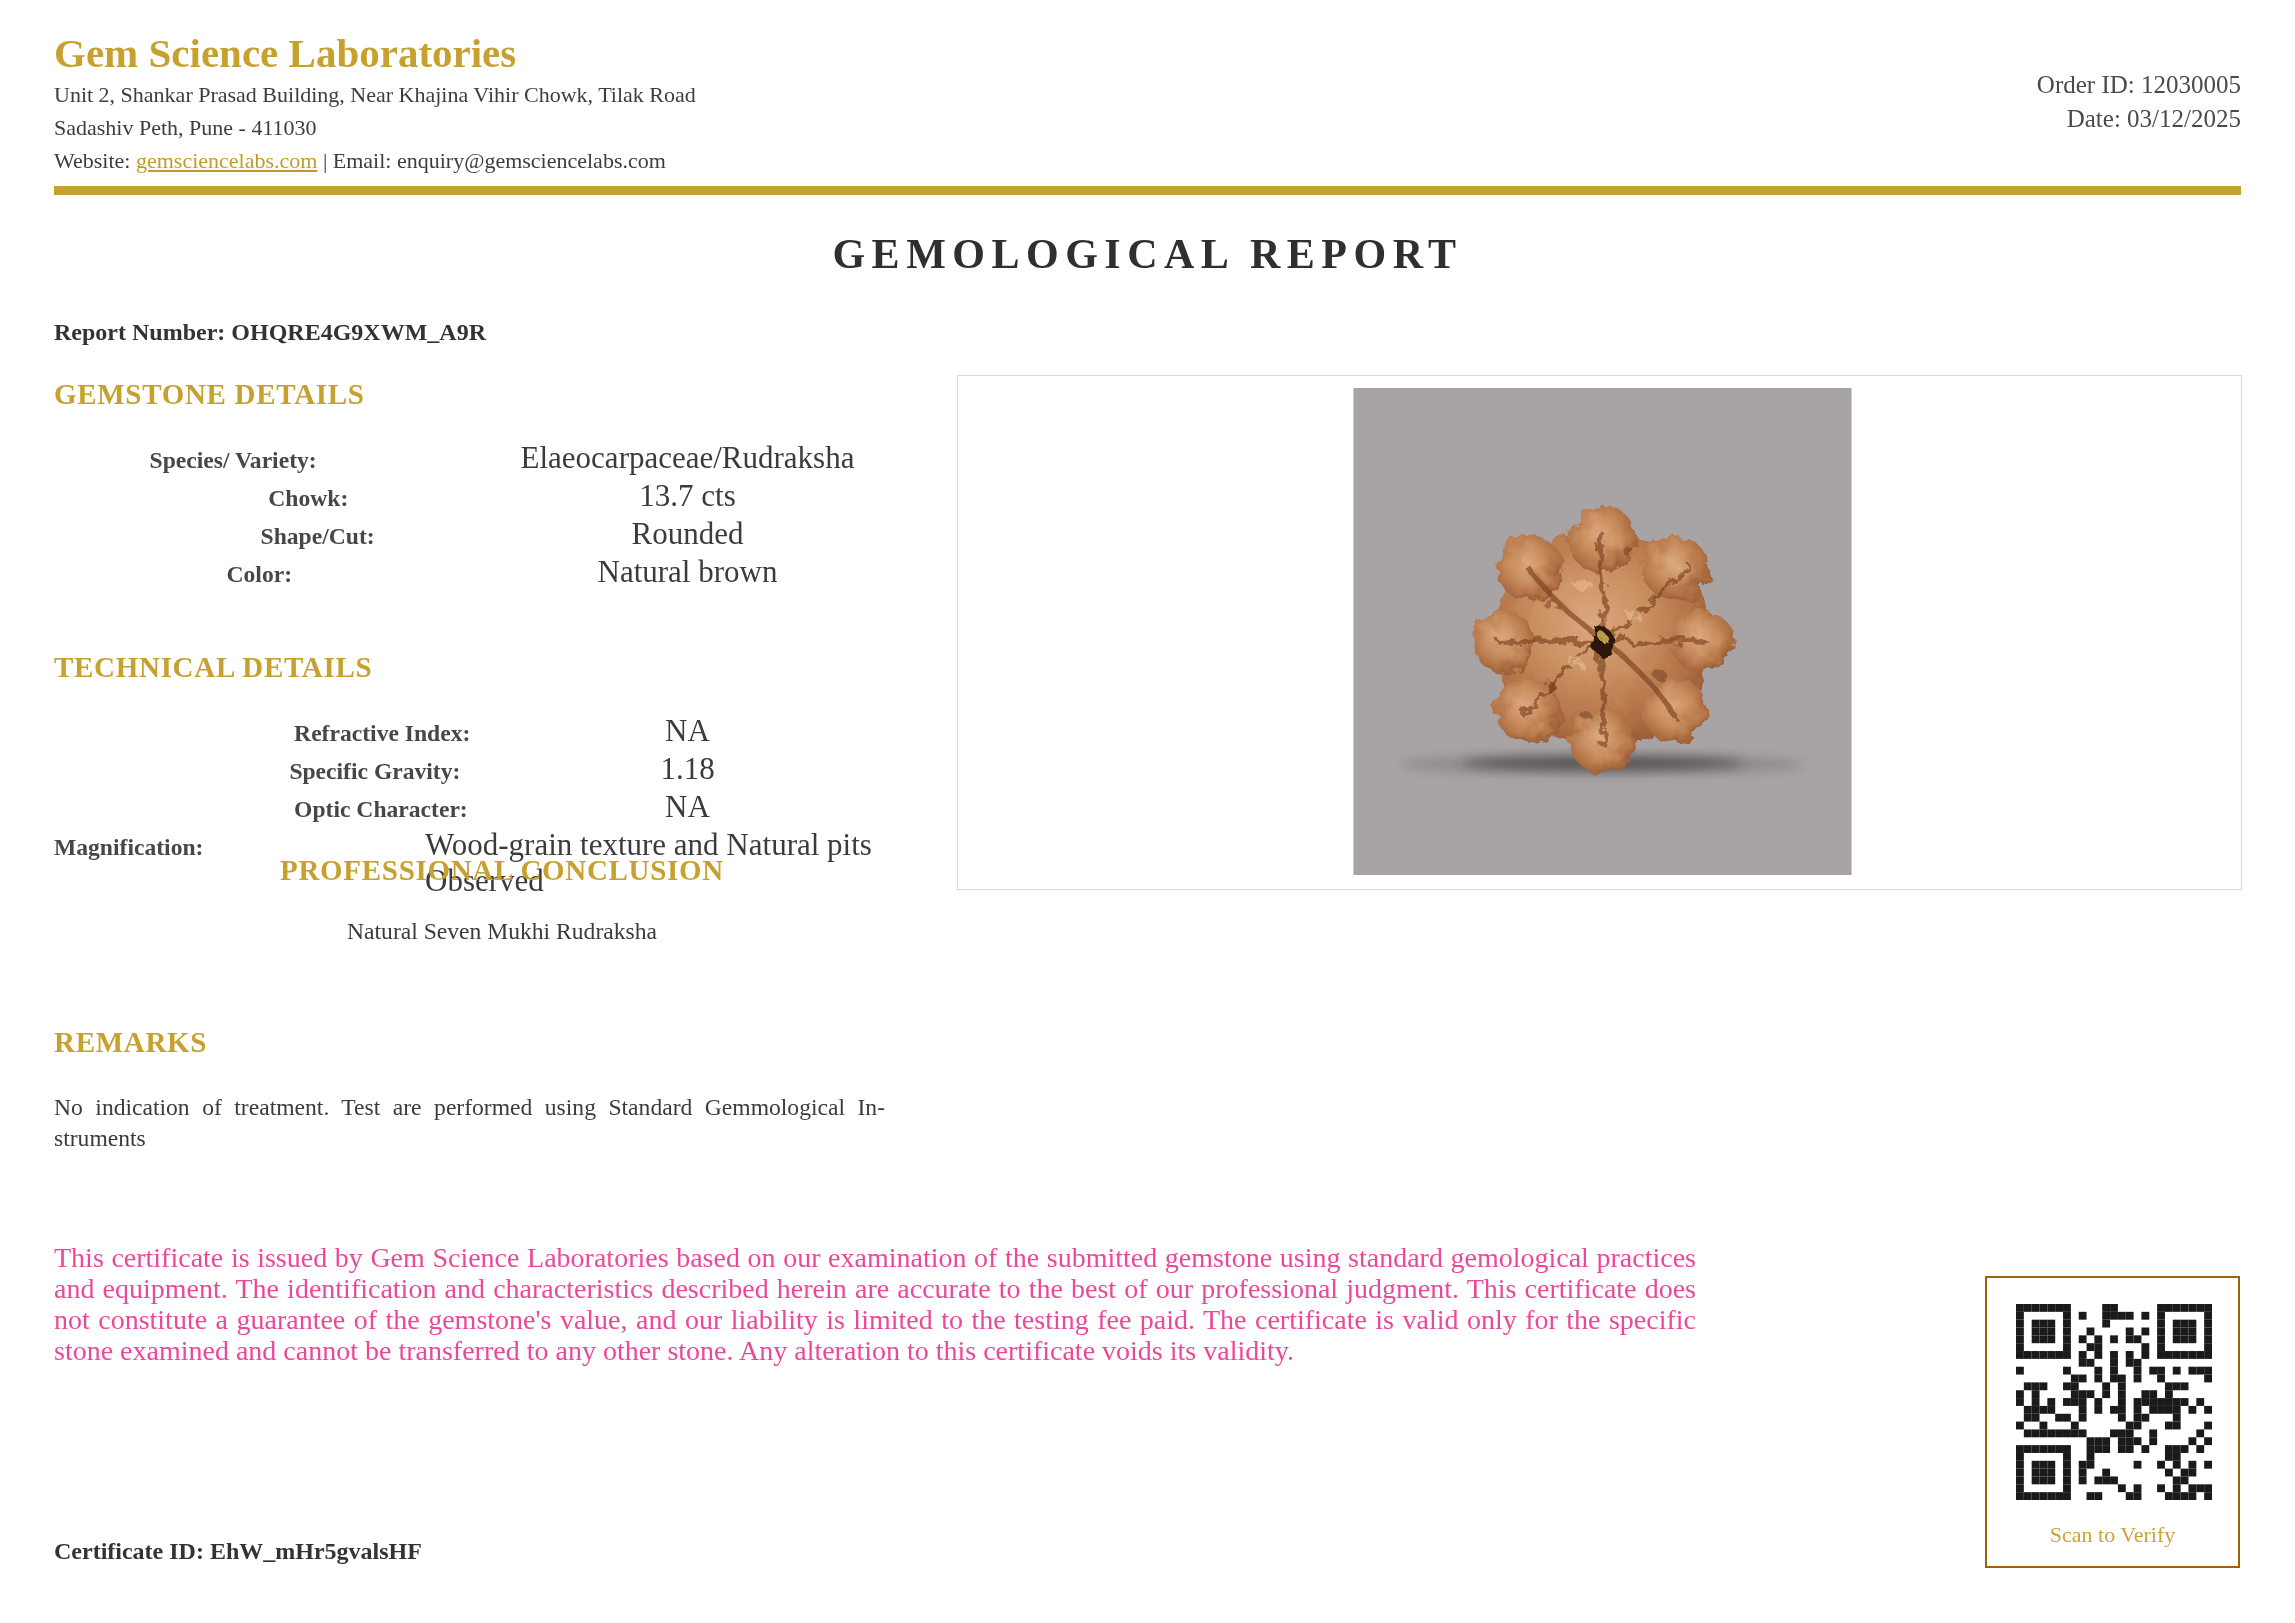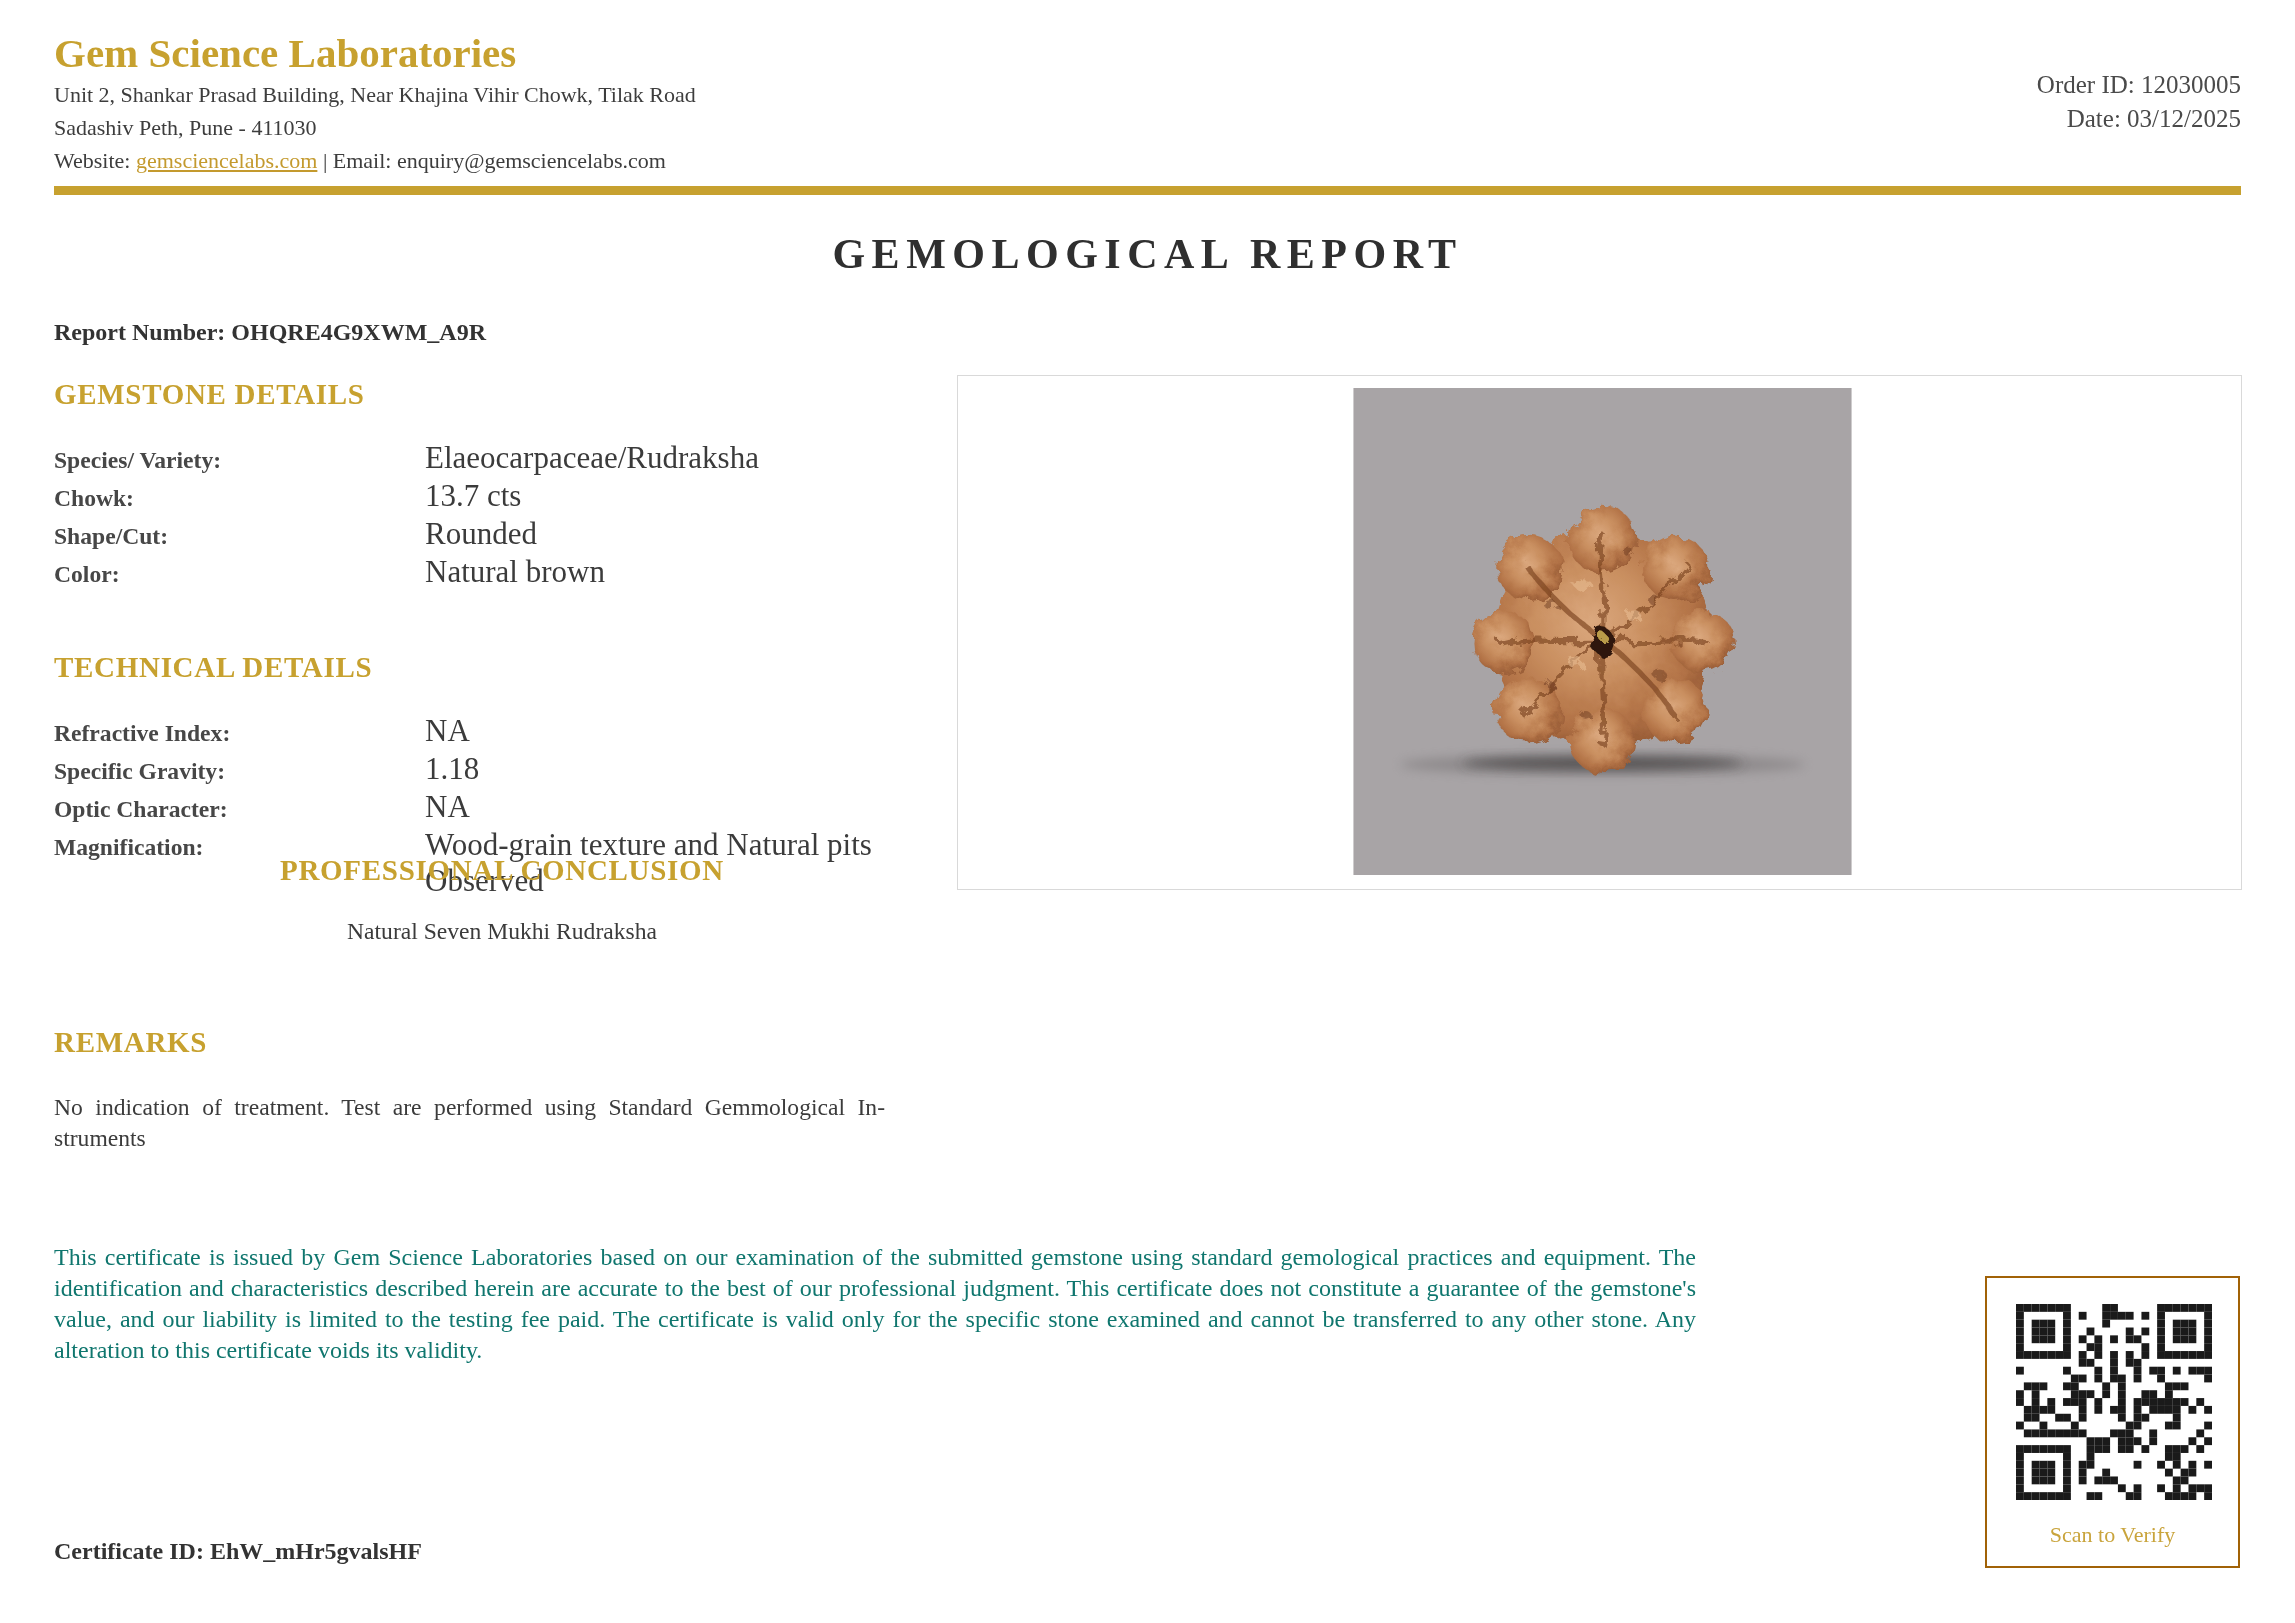--- a/index.html
+++ b/index.html
@@ -28,36 +28,36 @@
 
   .report-title{position:absolute;left:0;top:230px;width:100%;text-align:center;color:#2f2f2f;
     font-size:42px;font-weight:bold;letter-spacing:6.5px;}
   .report-number{position:absolute;left:54px;top:319px;font-size:24px;font-weight:bold;color:#333;}
 
   .section-heading{color:var(--gold);font-size:29px;font-weight:bold;letter-spacing:0.7px;}
 
   .gem-details{position:absolute;left:54px;top:378px;width:896px;}
   .tech-details{position:absolute;left:54px;top:651px;width:896px;}
   .detail-rows{margin-top:29.4px;}
-  .detail-row{display:flex;height:38px;align-items:baseline;}
+  .detail-row{display:flex;height:38px;align-items:baseline;justify-content:center;}
   .detail-label{width:371px;font-weight:bold;color:#474747;font-size:23.6px;flex:none;}
   .detail-value{color:#3b3b3b;font-size:31px;}
 
   .conclusion{position:absolute;left:54px;top:854px;width:896px;text-align:center;}
   .conclusion-text{margin-top:31px;font-size:23.6px;color:#3b3b3b;}
   .remarks{position:absolute;left:54px;top:1026px;width:831px;}
   .remarks-text{margin-top:33px;font-size:23.6px;color:#3b3b3b;line-height:31px;text-align:justify;}
 
   
   .photo-frame{position:absolute;left:957px;top:375px;width:1285px;height:515px;
     background:#ffffff;border:1.3px solid var(--frame_border);}
   .photo{position:absolute;left:395px;top:12.4px;width:499px;height:487px;}
 
-  .disclaimer{position:absolute;left:54px;top:1242px;width:1642px;font-size:24px;
-    color:#0f766e;line-height:31px;text-align:justify;}
+  .disclaimer{position:absolute;left:54px;top:1242px;width:1642px;font-size:28px;
+    color:#ec4899;line-height:31px;text-align:justify;}
 
   
   .qr-box{position:absolute;left:1985px;top:1276px;width:255px;height:292px;
     border:2px solid #a16207;background:#fff;}
   .qr-svg{position:absolute;left:29.4px;top:26px;width:196px;height:196px;}
   .qr-caption{position:absolute;left:0;bottom:18.3px;width:100%;text-align:center;
     color:#C9A43C;font-size:22px;}
 
   .certificate-id{position:absolute;left:54px;top:1538px;font-size:24px;font-weight:bold;color:#333;}
 </style>

